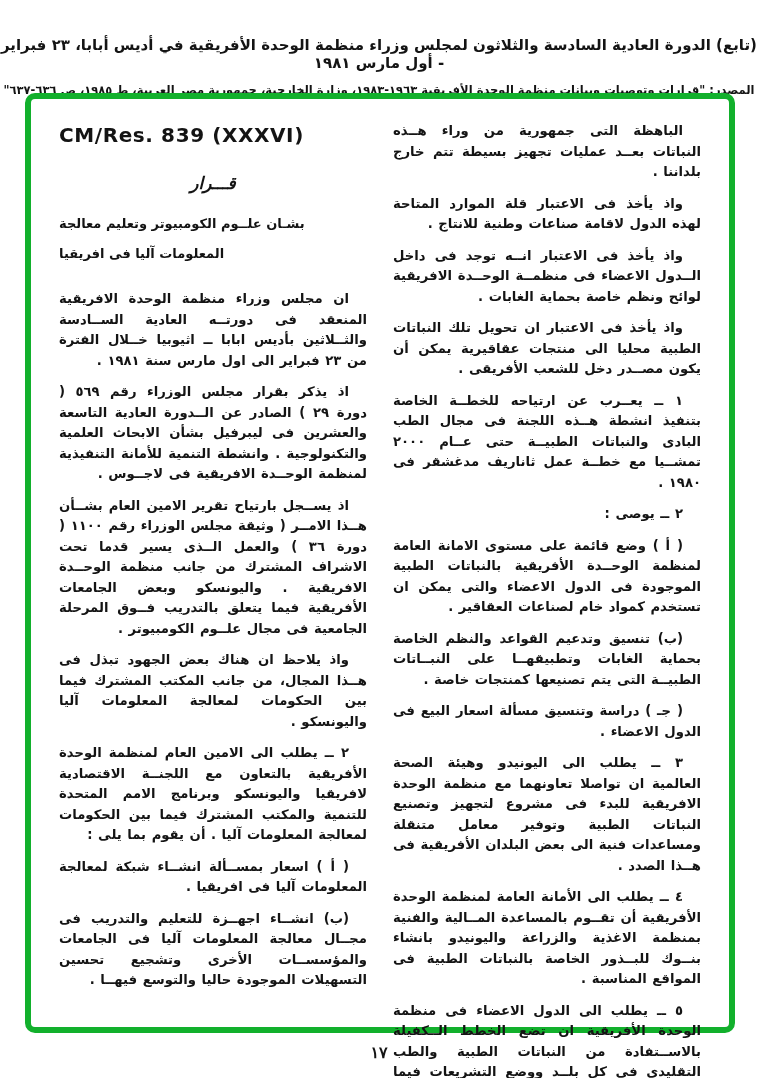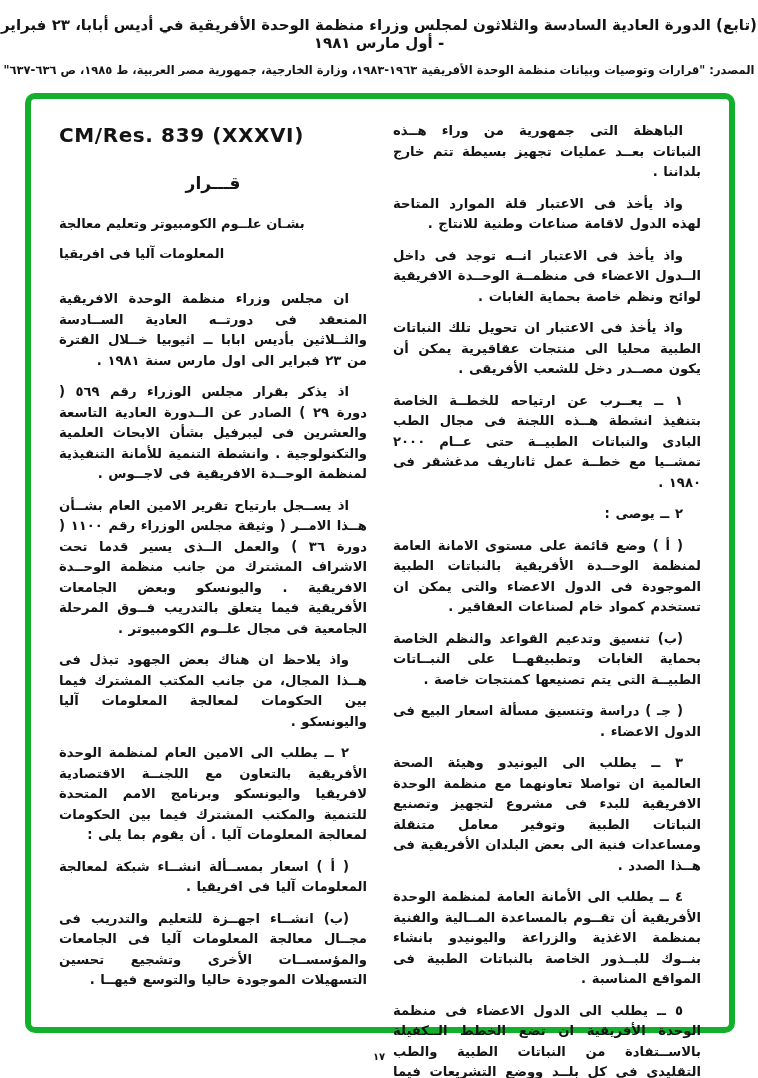--- a/index.html
+++ b/index.html
@@ -3,21 +3,21 @@
 <meta charset="utf-8">
 <style>
   :root { --green:#12b02c; --ink:#141414; --paper:#ffffff; }
   html,body { margin:0; padding:0; }
   body {
     width:758px; height:1078px; position:relative;
     background:var(--paper); color:var(--ink);
     font-family:"DejaVu Sans", sans-serif;
     overflow:hidden;
   }
-  .header { padding-top:16px; text-align:center; direction:rtl; }
+  .header { padding-top:36px; text-align:center; direction:rtl; }
   .header-line1 { font-size:15px; font-weight:bold; letter-spacing:0; }
   .header-line2 { font-size:11.5px; font-weight:bold; margin-top:11px; }
 
   .doc-box {
     position:absolute; top:93px; left:25px;
     width:710px; height:940px; box-sizing:border-box;
     border:6px solid var(--green); border-radius:10px;
     padding:22px 28px 16px 28px;
     display:flex; gap:26px; direction:rtl;
     background:var(--paper);
@@ -29,29 +29,29 @@
     text-align:justify; text-indent:18px;
     margin:0 0 11px 0; font-weight:600;
     word-spacing:1px;
   }
 
   .res-code {
     direction:ltr; text-align:left;
     font-size:20px; font-weight:600; letter-spacing:0.6px;
     margin:2px 0 26px 0;
   }
-  .res-title  { text-align:center; font-size:17px; font-weight:bold; margin:0 0 16px 0; }
+  .res-title  { text-align:center; font-size:17px; font-weight:bold; margin:0 0 16px 0;font-style:italic; }
   .res-subtitle {
     text-align:left; font-size:13px; font-weight:bold;
     white-space:pre-line; line-height:30px; margin:0 0 20px 0;
   }
 
   .page-number {
     position:absolute; bottom:16px; left:0; width:100%;
-    text-align:center; font-size:10px; font-weight:bold;
+    text-align:center; font-size:16px; font-weight:bold;font-family:Liberation Serif, serif;
   }
 </style>
 </head>
 <body>
 
 <div class="header">
   <div class="header-line1">(تابع) الدورة العادية السادسة والثلاثون لمجلس وزراء منظمة الوحدة الأفريقية في أديس أبابا، ٢٣ فبراير - أول مارس ١٩٨١</div>
   <div class="header-line2">المصدر: "قرارات وتوصيات وبيانات منظمة الوحدة الأفريقية ١٩٦٣-١٩٨٣، وزارة الخارجية، جمهورية مصر العربية، ط ١٩٨٥، ص ٦٣٦-٦٣٧"</div>
 </div>
 

